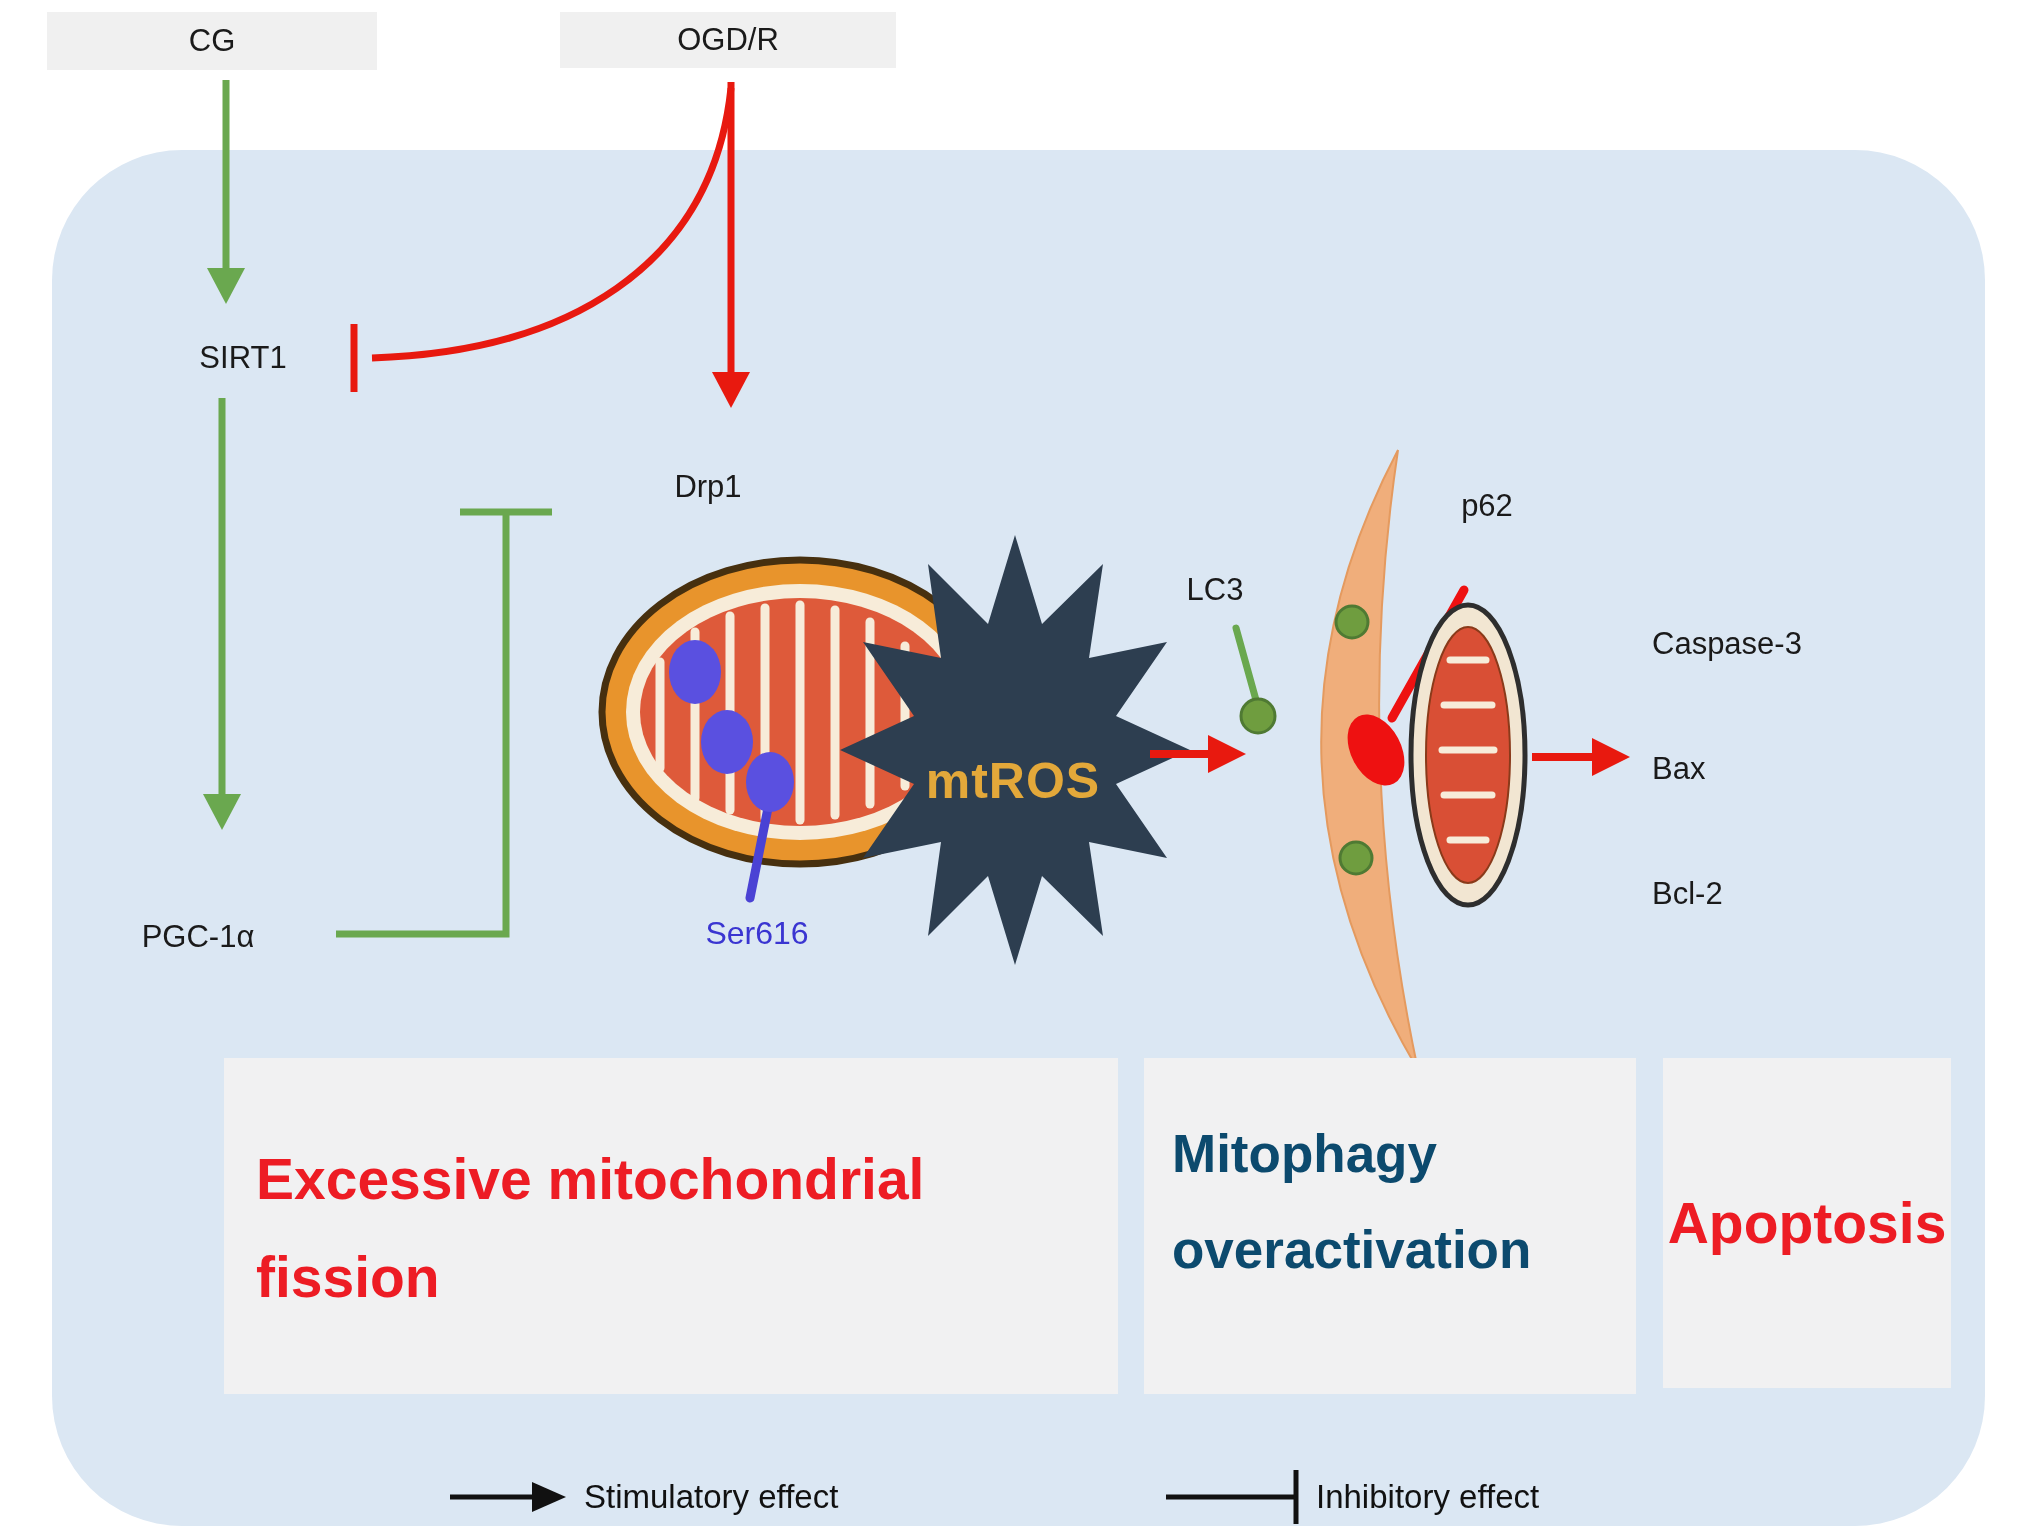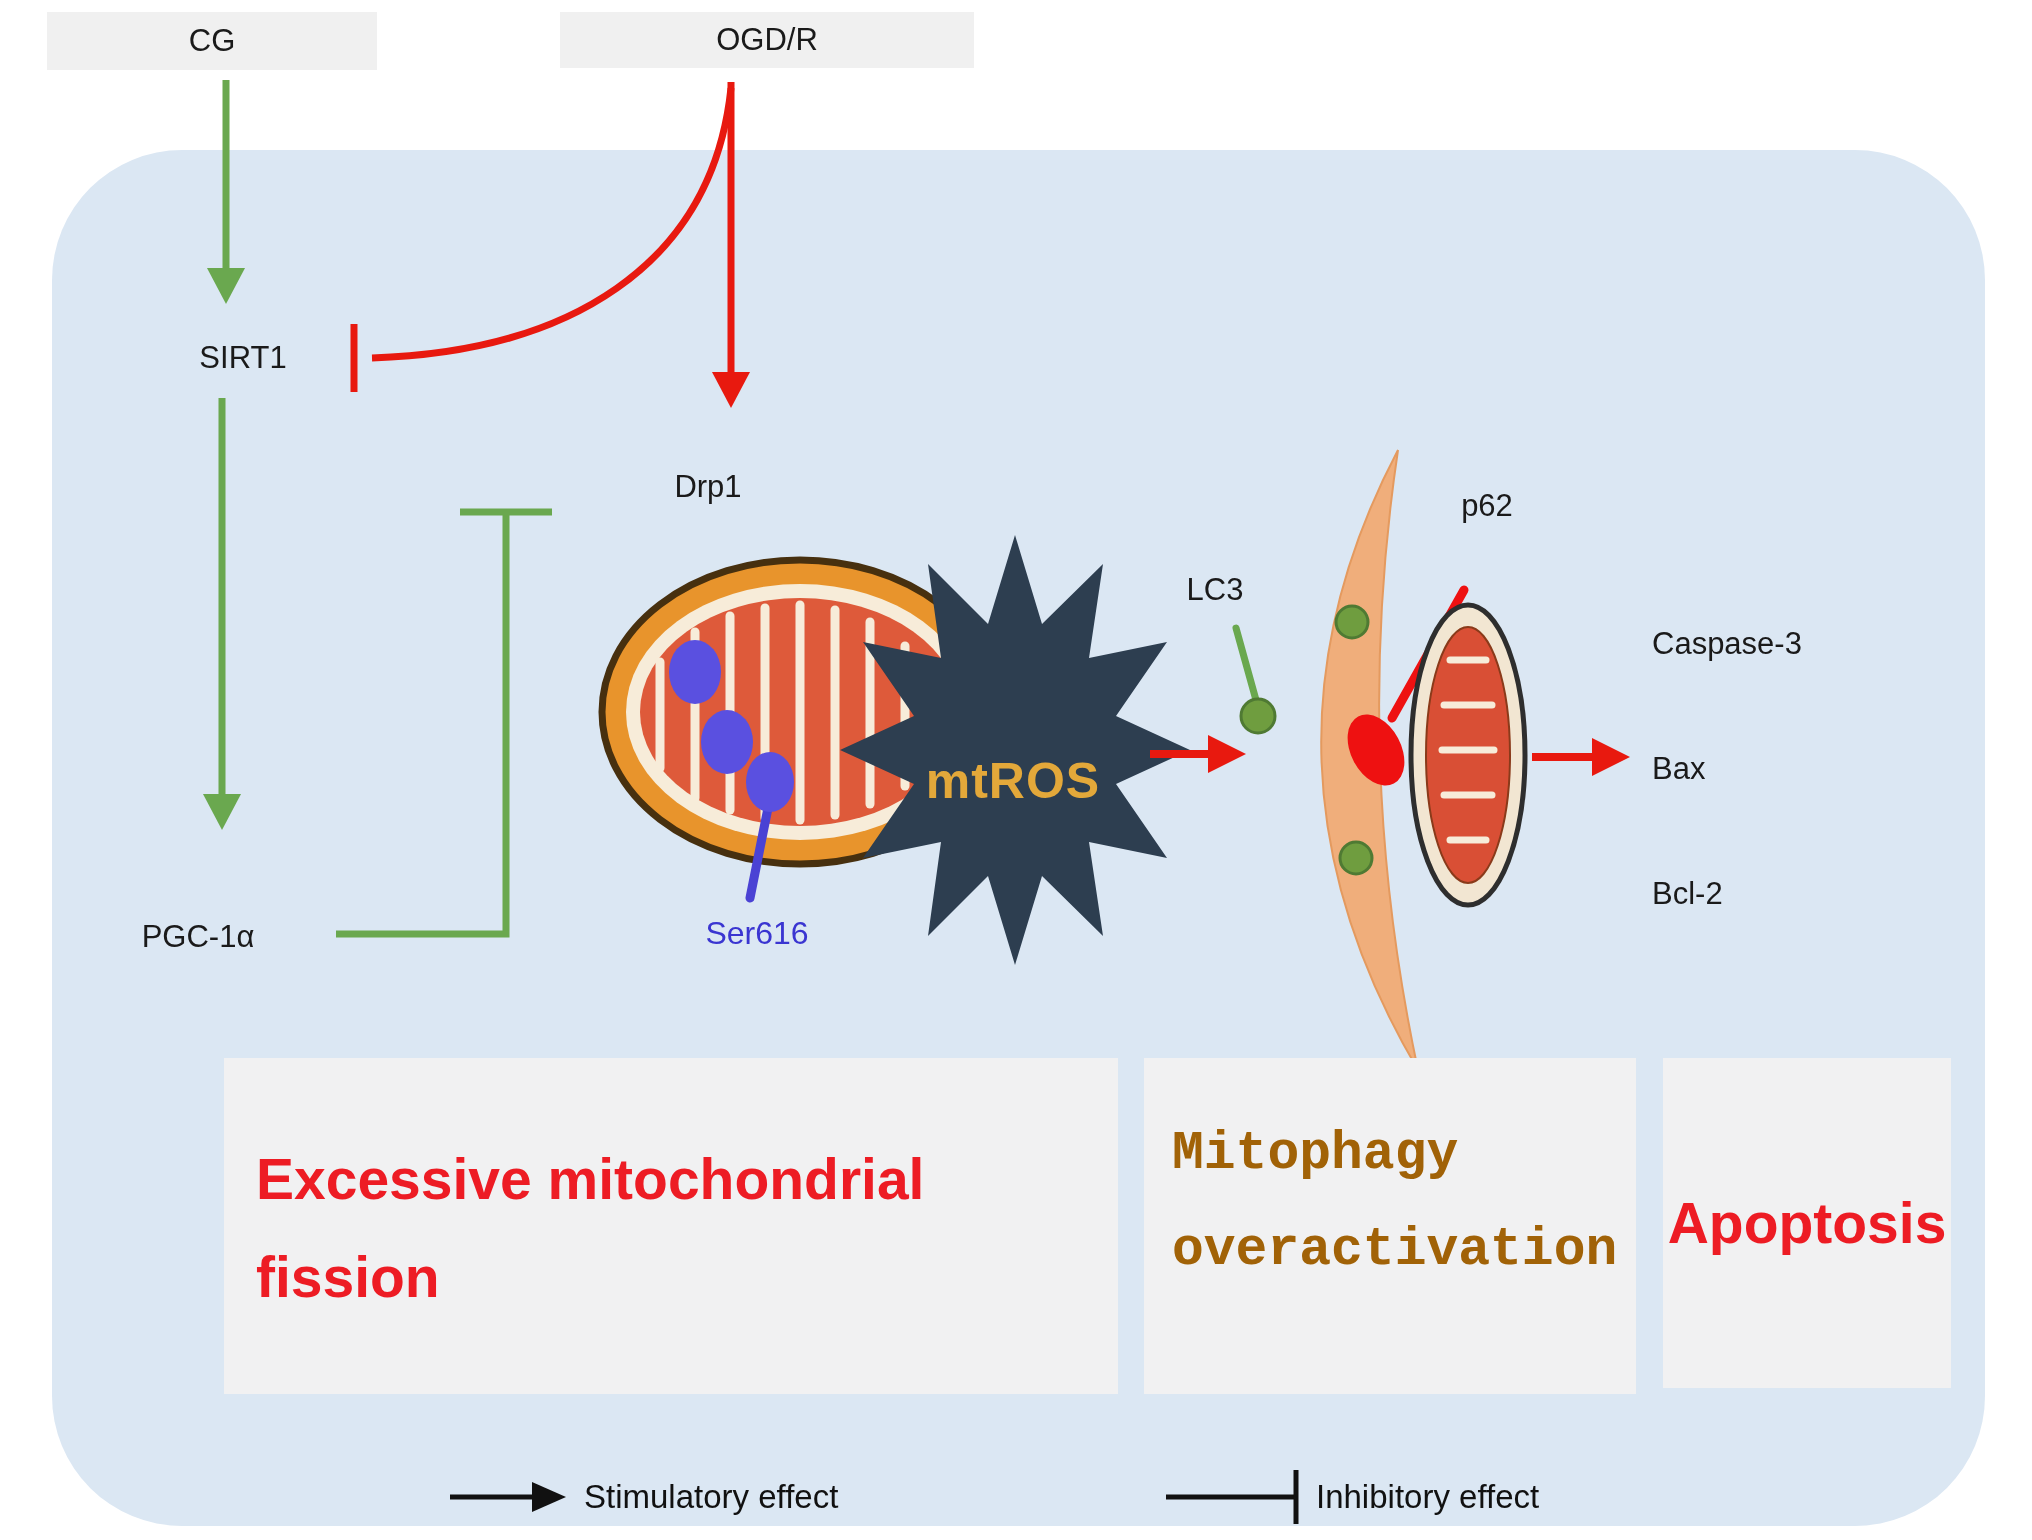--- a/index.html
+++ b/index.html
@@ -44,24 +44,23 @@
   .outcome-box{
     position:absolute;
     background:#f1f1f2;
   }
   .outcome-text{
     color:#ed1c24;font-weight:bold;
     font-size:57px;line-height:1.72;
     padding:72px 30px 0 32px;
   }
   .outcome-text-2{
-    color:#a16207;font-weight:bold;
+    color:#0c4a6e;font-weight:bold;
     font-size:53px;line-height:1.82;
     padding:48px 20px 0 28px;
-    font-family:Liberation Mono, monospace;
   }
   .outcome-center{
     display:flex;align-items:center;justify-content:center;
     color:#ed1c24;font-weight:bold;font-size:57px;
     height:100%;padding:0;
   }
   .legend-text{
     position:absolute;transform:translate(0,-50%);
     font-size:33px;color:#111;white-space:nowrap;
   }
@@ -69,21 +68,21 @@
 </head>
 <body>
 
 <div class="stage">
 
   <div class="blue-bg"></div>
 
   <div class="top-box" style="left:39px;top:12px;width:330px;height:58px;">
     <span>CG</span>
   </div>
-  <div class="top-box" style="left:552px;top:12px;width:414px;height:56px;">
+  <div class="top-box" style="left:552px;top:12px;width:336px;height:56px;">
     <span>OGD/R</span>
   </div>
 
   <svg class="overlay" viewBox="0 0 2032 1540">
 
     <g>
       <line x1="226" y1="80" x2="226" y2="272" stroke="#6aa84f" stroke-width="7"></line>
       <polygon points="226,304 207,268 245,268" fill="#6aa84f"></polygon>
     </g>
 

